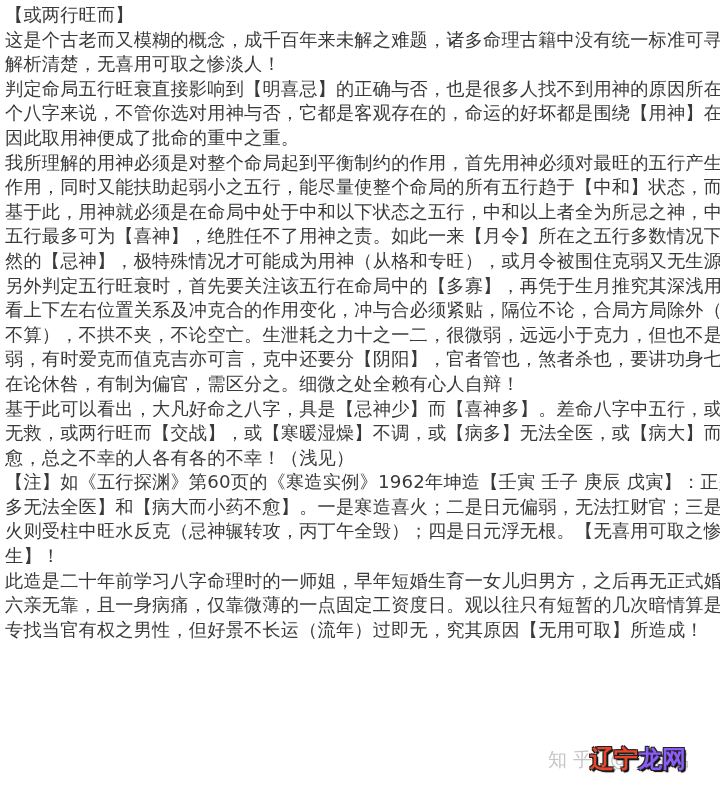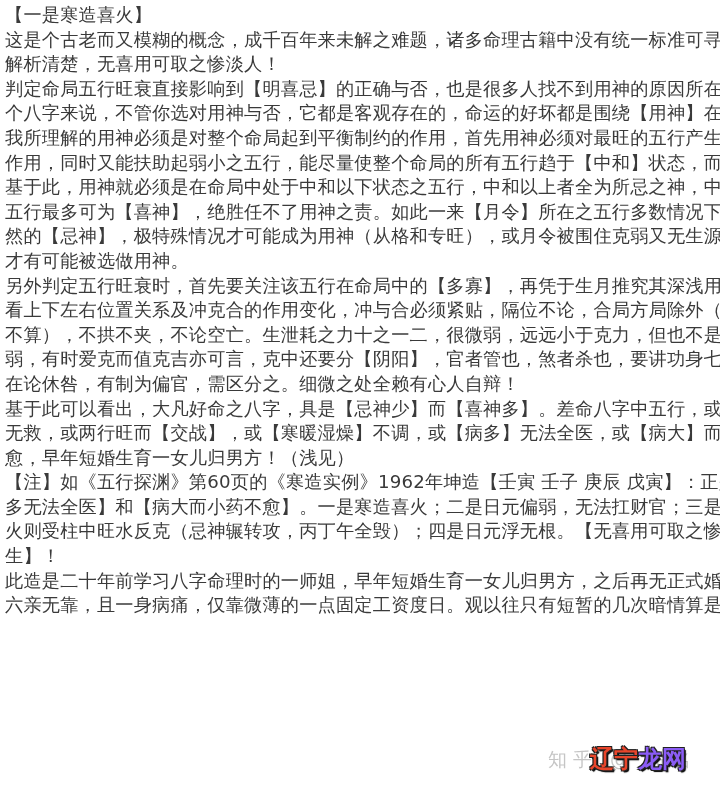--- a/index.html
+++ b/index.html
@@ -34,45 +34,46 @@
   }
   .wm-white {
     color: #8b5cf6;
     text-shadow: -1px -1px 0 #222, 1px -1px 0 #222, -1px 1px 0 #222, 1px 1px 0 #222, 2px 2px 1px #000;
   }
 </style>
 </head>
 <body>
 
 <div class="article">
-  <div class="line">【一是寒造喜火】</div>
+  <div class="line">【或两行旺而】</div>
   <div class="line">这是个古老而又模糊的概念，成千百年来未解之难题，诸多命理古籍中没有统一标准可寻，也从未</div>
   <div class="line">解析清楚，无喜用可取之惨淡人！</div>
   <div class="line">判定命局五行旺衰直接影响到【明喜忌】的正确与否，也是很多人找不到用神的原因所在。单就一</div>
   <div class="line">个八字来说，不管你选对用神与否，它都是客观存在的，命运的好坏都是围绕【用神】在论休咎，</div>
+  <div class="line">因此取用神便成了批命的重中之重。</div>
   <div class="line">我所理解的用神必须是对整个命局起到平衡制约的作用，首先用神必须对最旺的五行产生节制制约</div>
   <div class="line">作用，同时又能扶助起弱小之五行，能尽量使整个命局的所有五行趋于【中和】状态，而不仅仅是</div>
   <div class="line">基于此，用神就必须是在命局中处于中和以下状态之五行，中和以上者全为所忌之神，中和状态之</div>
   <div class="line">五行最多可为【喜神】，绝胜任不了用神之责。如此一来【月令】所在之五行多数情况下便成了当</div>
   <div class="line">然的【忌神】，极特殊情况才可能成为用神（从格和专旺），或月令被围住克弱又无生源而变弱时</div>
-  <div class="line">才有可能被选做用神。</div>
   <div class="line">另外判定五行旺衰时，首先要关注该五行在命局中的【多寡】，再凭于生月推究其深浅用事，还要</div>
   <div class="line">看上下左右位置关系及冲克合的作用变化，冲与合必须紧贴，隔位不论，合局方局除外（半局隔位</div>
   <div class="line">不算），不拱不夹，不论空亡。生泄耗之力十之一二，很微弱，远远小于克力，但也不是一见克就</div>
   <div class="line">弱，有时爱克而值克吉亦可言，克中还要分【阴阳】，官者管也，煞者杀也，要讲功身七煞为最，</div>
   <div class="line">在论休咎，有制为偏官，需区分之。细微之处全赖有心人自辩！</div>
   <div class="line">基于此可以看出，大凡好命之八字，具是【忌神少】而【喜神多】。差命八字中五行，或【偏枯】</div>
   <div class="line">无救，或两行旺而【交战】，或【寒暖湿燥】不调，或【病多】无法全医，或【病大】而小药不</div>
-  <div class="line">愈，早年短婚生育一女儿归男方！（浅见）</div>
+  <div class="line">愈，总之不幸的人各有各的不幸！（浅见）</div>
   <div class="line">【注】如《五行探渊》第60页的《寒造实例》1962年坤造【壬寅 壬子 庚辰 戊寅】：正是符合【病</div>
   <div class="line">多无法全医】和【病大而小药不愈】。一是寒造喜火；二是日元偏弱，无法扛财官；三是水旺，遇</div>
   <div class="line">火则受柱中旺水反克（忌神辗转攻，丙丁午全毁）；四是日元浮无根。【无喜用可取之惨淡人</div>
   <div class="line">生】！</div>
   <div class="line">此造是二十年前学习八字命理时的一师姐，早年短婚生育一女儿归男方，之后再无正式婚姻，如今</div>
   <div class="line">六亲无靠，且一身病痛，仅靠微薄的一点固定工资度日。观以往只有短暂的几次暗情算是走好运，</div>
+  <div class="line">专找当官有权之男性，但好景不长运（流年）过即无，究其原因【无用可取】所造成！</div>
 </div>
 
 <div class="watermark">
   <span class="wm-faint">知乎 @ 命名</span>
   <span class="wm-main">
     <span class="wm-red">辽宁</span>
     <span class="wm-white">龙网</span>
   </span>
 </div>
 

